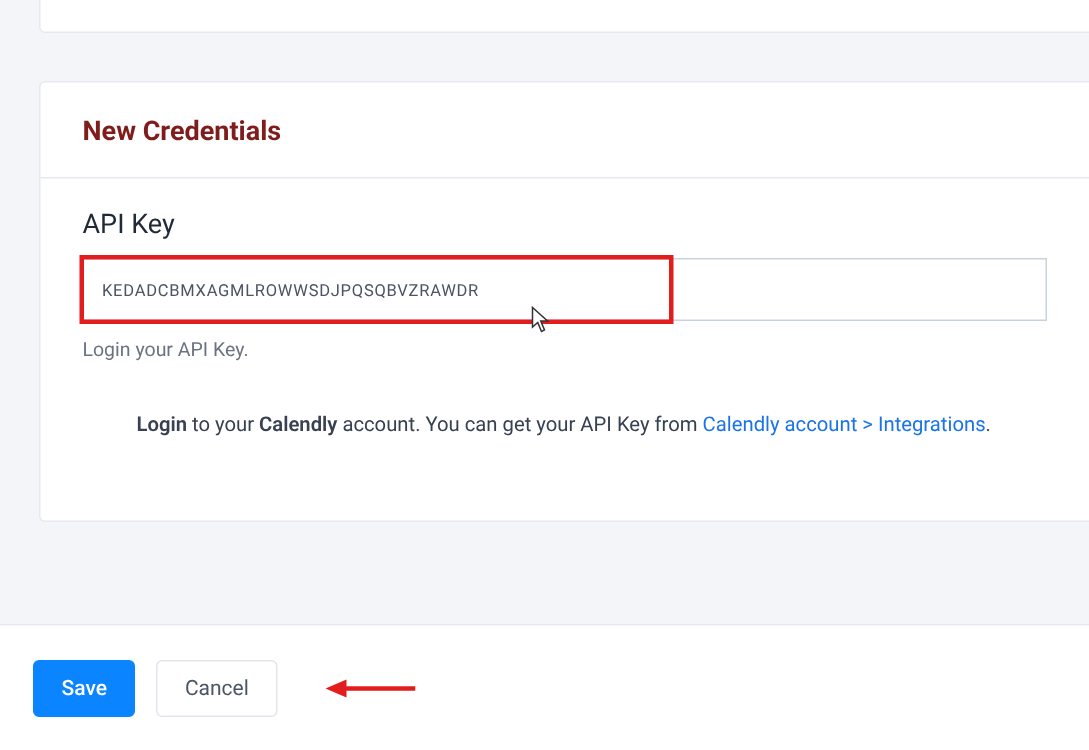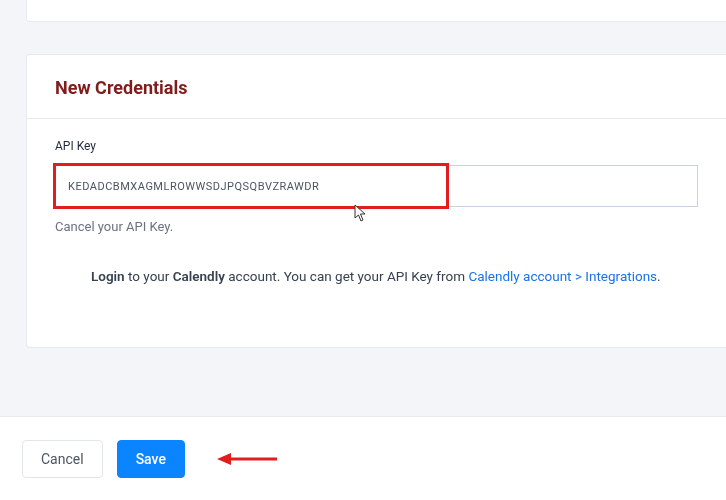--- a/index.html
+++ b/index.html
@@ -45,21 +45,21 @@
   .card-divider {
     height: 1px;
     background: #e6e9ef;
     width: 100%;
   }
   .card-body {
     padding: 20px 28px 24px 28px;
     position: relative;
   }
   .field-label {
-    font-size: 12px;
+    font-size: 18px;
     color: #1f2937;
     margin-bottom: 12px;
   }
   .input-wrap {
     position: relative;
   }
   .api-input {
     width: 100%;
     border: 1px solid #c7d3e3;
     height: 42px;
@@ -153,33 +153,33 @@
   <div class="card-header">
     <h2 class="card-title">New Credentials</h2>
   </div>
   <div class="card-divider"></div>
   <div class="card-body">
     <div class="field-label">API Key</div>
     <div class="input-wrap">
       <input class="api-input" type="text" value="KEDADCBMXAGMLROWWSDJPQSQBVZRAWDR" style="">
       <div class="highlight-box"></div>
     </div>
-    <div class="hint">Cancel your API Key.</div>
+    <div class="hint">Login your API Key.</div>
     <div class="info-line">
       <span class="bold">Login</span><span> to your </span><span class="bold">Calendly</span><span> account. You can get your API Key from </span><a href="#" class="link">Calendly account &gt; Integrations</a><span>.</span>
     </div>
   </div>
 </div>
 
 <svg class="cursor" width="16" height="20" viewBox="0 0 16 20">
   <path d="M1 1 L1 14 L4.5 11 L7 17 L9 16 L6.5 10 L11 10 Z" fill="#fff" stroke="#333" stroke-width="1"></path>
 </svg>
 
 <div class="footer-bar">
+  <button class="btn btn-save">Save</button>
   <button class="btn btn-cancel">Cancel</button>
-  <button class="btn btn-save">Save</button>
   <div class="arrow">
     <svg width="60" height="20" viewBox="0 0 60 20">
       <line x1="60" y1="10" x2="12" y2="10" stroke="#e11d1d" stroke-width="3"></line>
       <polygon points="0,10 14,4 14,16" fill="#e11d1d"></polygon>
     </svg>
   </div>
 </div>
 
 </body></html>

